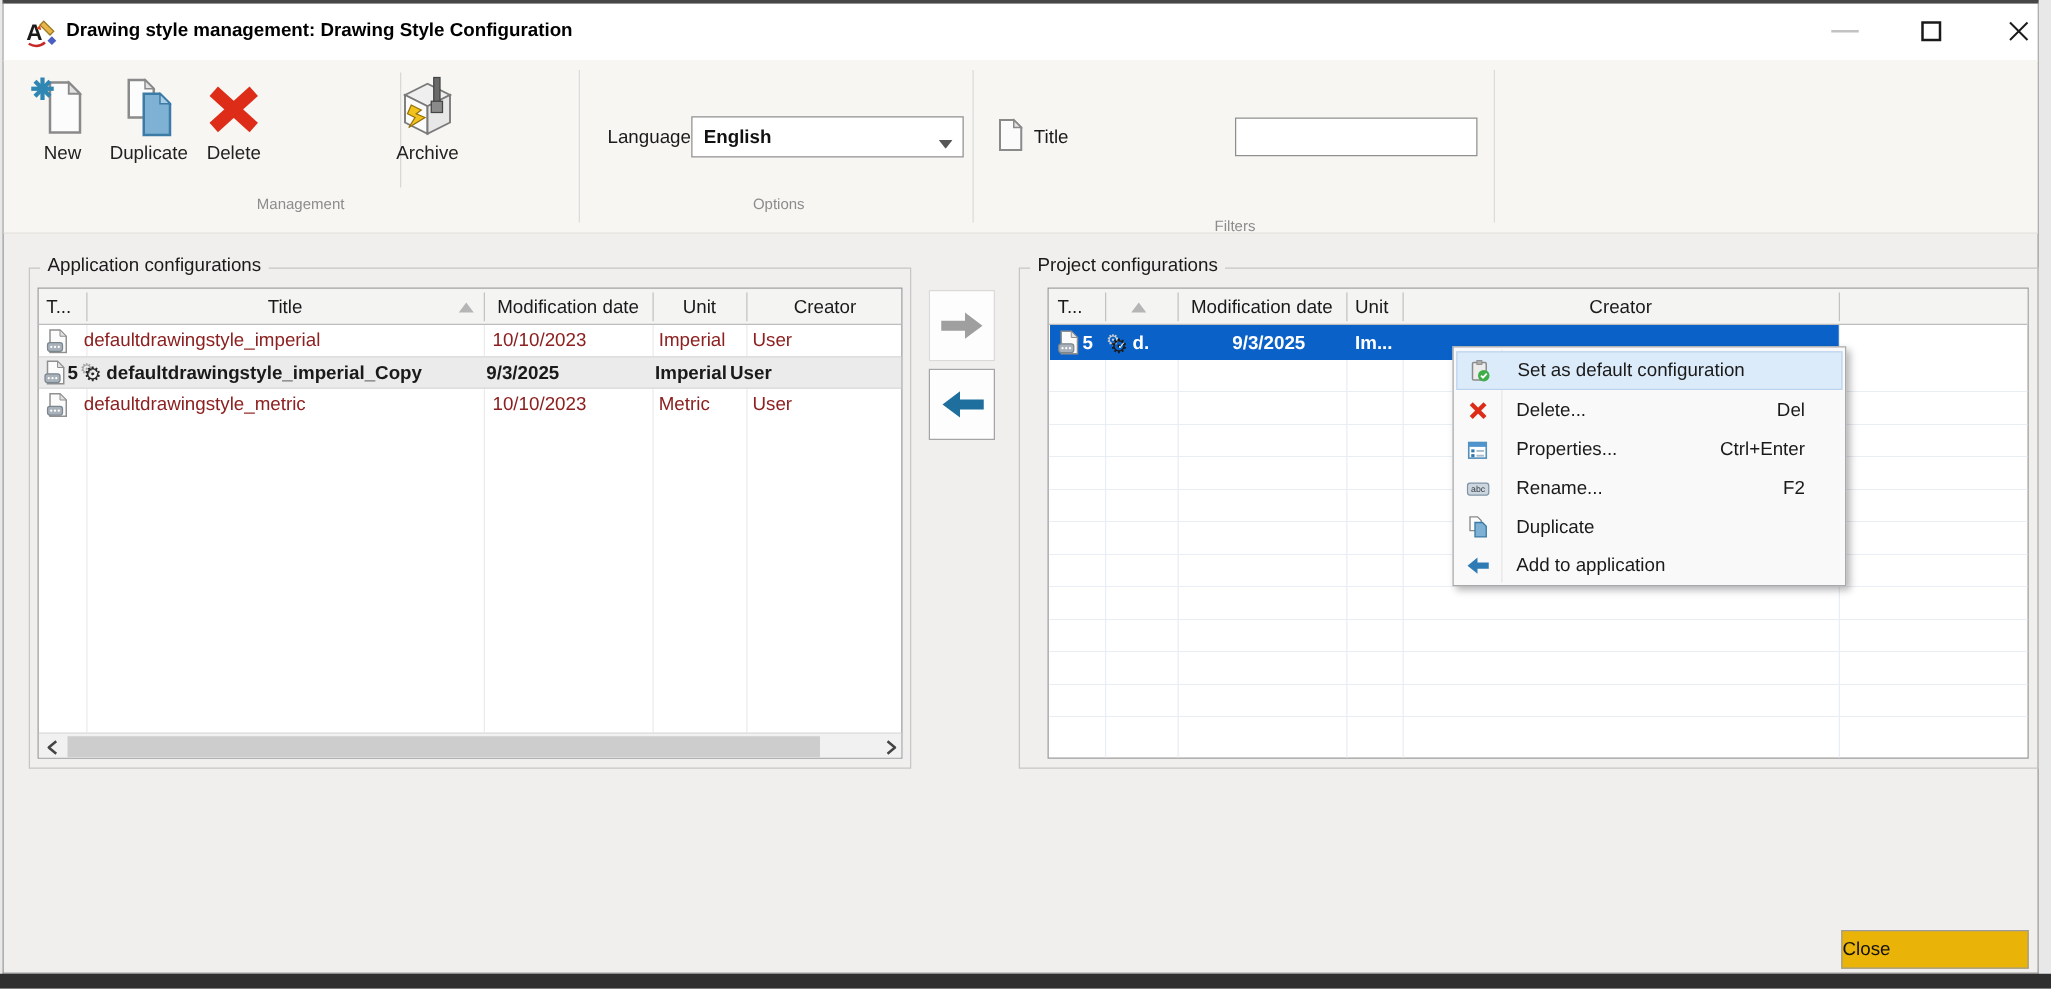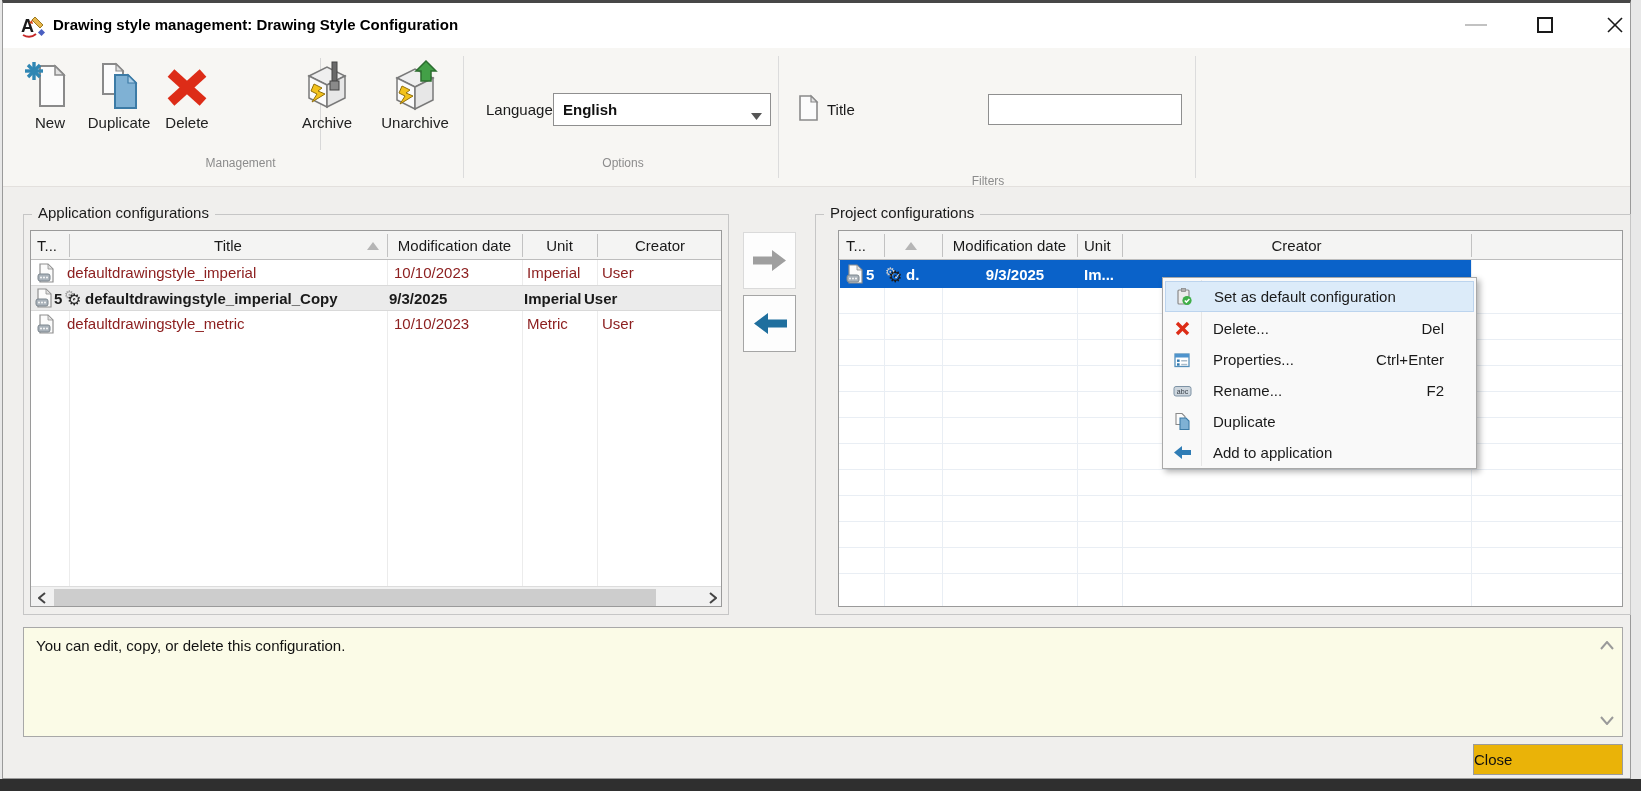--- a/index.html
+++ b/index.html
@@ -132,42 +132,32 @@
       <svg class="ticon" width="52" height="52" viewBox="0 0 52 52">
         <line x1="10" y1="13" x2="42" y2="42" stroke="#dd2c17" stroke-width="10"></line>
         <line x1="42" y1="13" x2="10" y2="42" stroke="#dd2c17" stroke-width="10"></line>
       </svg>
       <span class="tlabel">Delete</span>
     </div>
 
 
     <div class="vsep-short" style="left:317px;"></div>
 
-    <div class="tool" style="left:293px;width:62px;">
+    <div class="tool" style="left:308px;width:62px;">
       <svg class="ticon" width="52" height="52" viewBox="0 0 52 52">
         <polygon points="8,16 26,7 44,16 26,25" fill="#efefef" stroke="#7a7a7a" stroke-width="1.5"></polygon>
         <polygon points="8,16 26,25 26,47 8,38" fill="#fbfbfb" stroke="#7a7a7a" stroke-width="1.5"></polygon>
         <polygon points="26,25 44,16 44,38 26,47" fill="#e7e7e7" stroke="#7a7a7a" stroke-width="1.5"></polygon>
         <polygon points="13,24 21,28 17,31 24,34 11,42 16,34 10,31" fill="#f2c21c" stroke="#93700a" stroke-width="1"></polygon>
         <rect x="31" y="2" width="5" height="21" fill="#6a6a6a" stroke="#444" stroke-width="1"></rect>
         <rect x="29" y="21" width="9" height="9" fill="#8a8a8a" stroke="#444" stroke-width="1"></rect>
       </svg>
       <span class="tlabel">Archive</span>
     </div>
 
-    <div class="tool" style="left:372px;width:80px;">
-      <svg class="ticon" width="52" height="52" viewBox="0 0 52 52">
-        <polygon points="8,18 26,9 44,18 26,27" fill="#efefef" stroke="#7a7a7a" stroke-width="1.5"></polygon>
-        <polygon points="8,18 26,27 26,49 8,40" fill="#fbfbfb" stroke="#7a7a7a" stroke-width="1.5"></polygon>
-        <polygon points="26,27 44,18 44,40 26,49" fill="#e7e7e7" stroke="#7a7a7a" stroke-width="1.5"></polygon>
-        <polygon points="13,26 21,30 17,33 24,36 11,44 16,36 10,33" fill="#f2c21c" stroke="#93700a" stroke-width="1"></polygon>
-        <polygon points="37,1 47,11 42,11 42,21 32,21 32,11 27,11" fill="#43a047" stroke="#2c6e2f" stroke-width="1.5"></polygon>
-      </svg>
-      <span class="tlabel">Unarchive</span>
-    </div>
 
     <div class="group-label" style="left:150px;width:175px;">Management</div>
     <div class="vsep" style="left:460px;"></div>
 
     <span class="abs" style="left:483px;top:53px;">Language</span>
     <div class="combo">
       <span class="val">English</span>
       <span class="caret">
         <svg width="11" height="8" viewBox="0 0 11 8">
             <polygon points="0,1 11,1 5.5,8" fill="#555"></polygon>
@@ -410,32 +400,19 @@
       <span class="micon">
         <svg width="19" height="17" viewBox="0 0 19 17">
           <polygon points="1,8.5 9,2 9,6 18,6 18,11 9,11 9,15" fill="#2f7cb5"></polygon>
         </svg>
       </span>
       <span class="mlabel">Add to application</span>
       <span class="mshort"></span>
     </div>
   </div>
 
-  <div class="infopanel">
-    <span class="infotext">You can edit, copy, or delete this configuration.</span>
-    <span class="abs" style="right:8px;top:8px;">
-      <svg width="14" height="9" viewBox="0 0 14 9">
-          <polyline points="1,8 7,1 13,8" fill="none" stroke="#9a9a9a" stroke-width="2"></polyline>
-        </svg>
-    </span>
-    <span class="abs" style="right:8px;bottom:8px;">
-      <svg width="14" height="9" viewBox="0 0 14 9">
-          <polyline points="1,1 7,8 13,1" fill="none" stroke="#9a9a9a" stroke-width="2"></polyline>
-        </svg>
-    </span>
-  </div>
 
   <div class="close-btn">
     <span>Close</span>
   </div>
 </div>
 
 <div class="bottom-strip"></div>
 
 </body></html>

